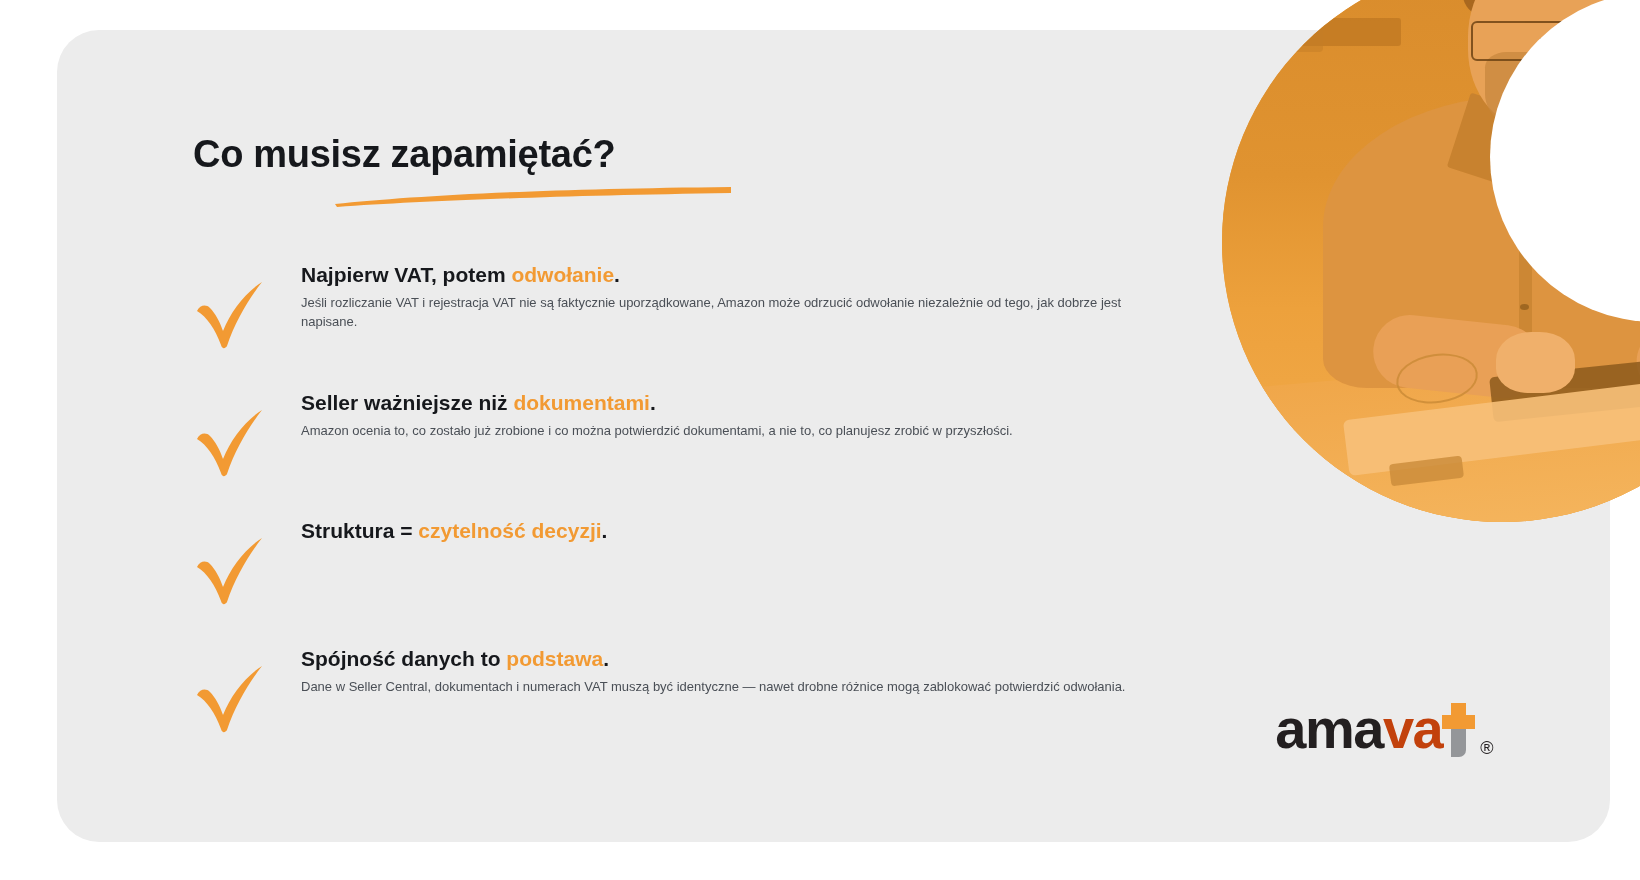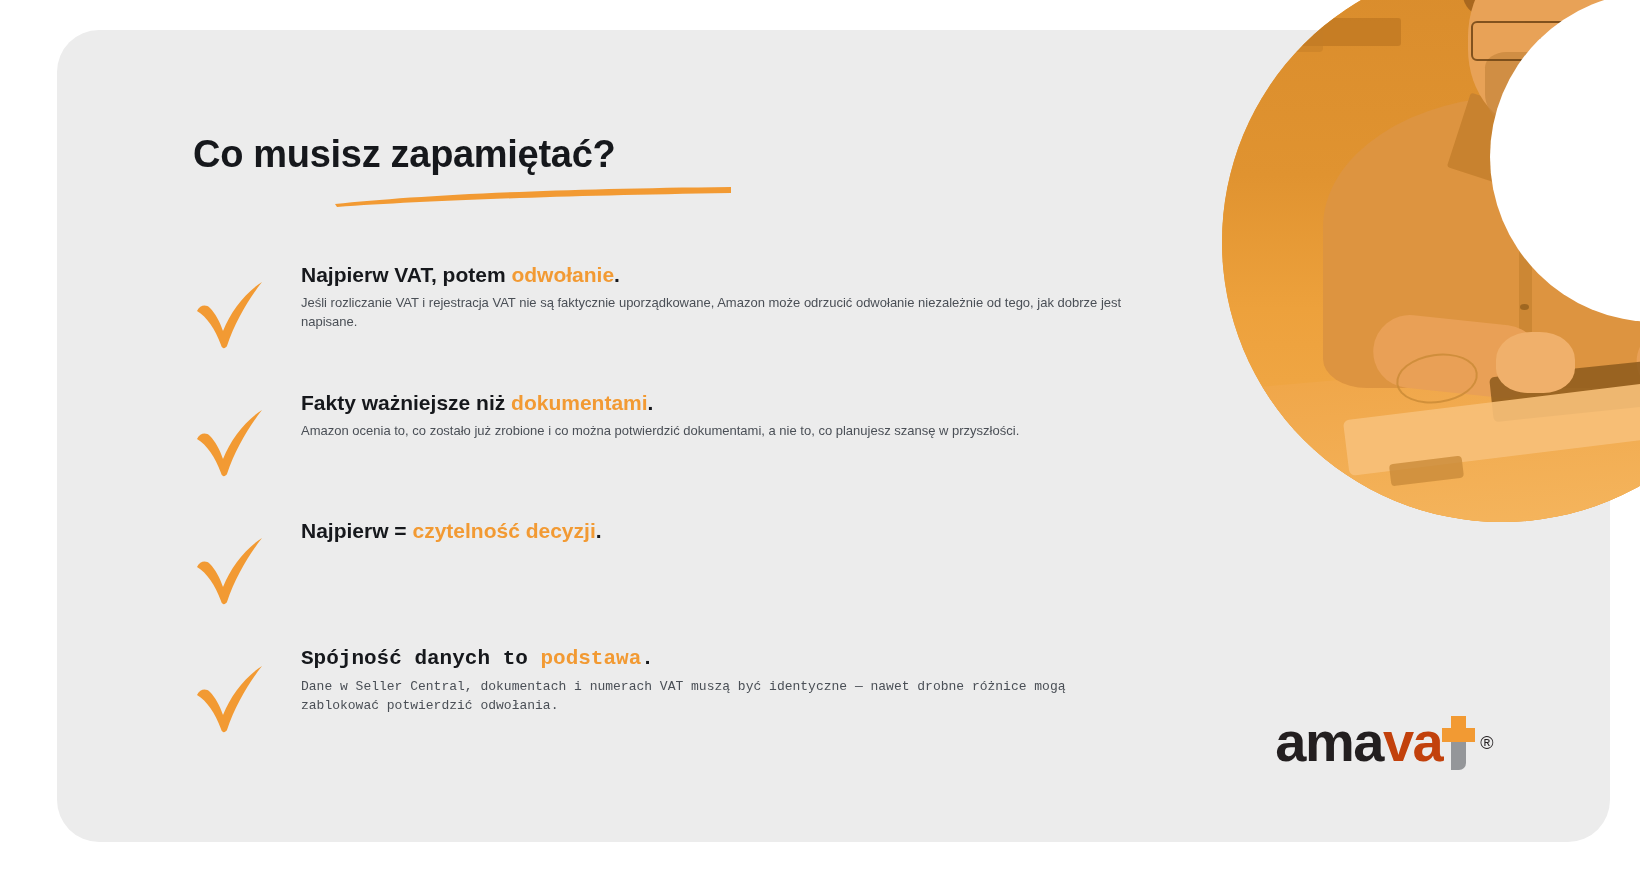--- a/index.html
+++ b/index.html
@@ -297,21 +297,21 @@
     top: 229px;
     width: 960px;
   }
   .item {
     position: relative;
     display: flex;
     align-items: flex-start;
     margin-bottom: 36px;
     min-height: 92px;
   }
-  .item:last-child { margin-bottom: 0; font-family: Liberation Mono, monospace; }
+  .item:last-child { margin-bottom: 0; }
 
   .check-wrap {
     flex: 0 0 108px;
     display: flex;
     align-items: flex-start;
     justify-content: flex-start;
     padding-top: 18px;
   }
   .check-icon {
     width: 74px;
@@ -336,23 +336,23 @@
     font-size: 13px;
     line-height: 1.46;
     color: #4a4f56;
     max-width: 830px;
   }
 
   
   .logo {
     position: absolute;
     right: 118px;
-    bottom: 72px;
+    bottom: 85px;
     display: flex;
-    align-items: center;
+    align-items: flex-end;
     font-weight: 700;
     font-size: 56px;
     letter-spacing: -1.5px;
     line-height: 1;
   }
   .logo-ama { color: #231f20; }
   .logo-va  { color: #c2410c; }
   .logo-t-wrap {
     position: relative;
     display: inline-block;
@@ -420,33 +420,33 @@
         </div>
       </div>
 
       <div class="item">
         <div class="check-wrap">
           <svg class="check-icon" viewBox="0 0 74 74">
             <path d="M4 34 C 7 28, 13 27, 17 31 C 22 36, 27 45, 30 54 C 38 34, 52 16, 69 5 C 55 23, 42 45, 34 69 C 32 72, 29 72, 28 68 C 22 52, 14 40, 4 34 Z" fill="#f29a33"></path>
           </svg>
         </div>
         <div class="item-text">
-          <p class="item-title"><span>Fakty ważniejsze niż </span><span class="accent">dokumentami</span><span>.</span></p>
-          <p class="item-body">Amazon ocenia to, co zostało już zrobione i co można potwierdzić dokumentami, a nie to, co planujesz szansę w przyszłości.</p>
+          <p class="item-title"><span>Seller ważniejsze niż </span><span class="accent">dokumentami</span><span>.</span></p>
+          <p class="item-body">Amazon ocenia to, co zostało już zrobione i co można potwierdzić dokumentami, a nie to, co planujesz zrobić w przyszłości.</p>
         </div>
       </div>
 
       <div class="item">
         <div class="check-wrap">
           <svg class="check-icon" viewBox="0 0 74 74">
             <path d="M4 34 C 7 28, 13 27, 17 31 C 22 36, 27 45, 30 54 C 38 34, 52 16, 69 5 C 55 23, 42 45, 34 69 C 32 72, 29 72, 28 68 C 22 52, 14 40, 4 34 Z" fill="#f29a33"></path>
           </svg>
         </div>
         <div class="item-text">
-          <p class="item-title"><span>Najpierw = </span><span class="accent">czytelność decyzji</span><span>.</span></p>
+          <p class="item-title"><span>Struktura = </span><span class="accent">czytelność decyzji</span><span>.</span></p>
         </div>
       </div>
 
       <div class="item">
         <div class="check-wrap">
           <svg class="check-icon" viewBox="0 0 74 74">
             <path d="M4 34 C 7 28, 13 27, 17 31 C 22 36, 27 45, 30 54 C 38 34, 52 16, 69 5 C 55 23, 42 45, 34 69 C 32 72, 29 72, 28 68 C 22 52, 14 40, 4 34 Z" fill="#f29a33"></path>
           </svg>
         </div>
         <div class="item-text">

